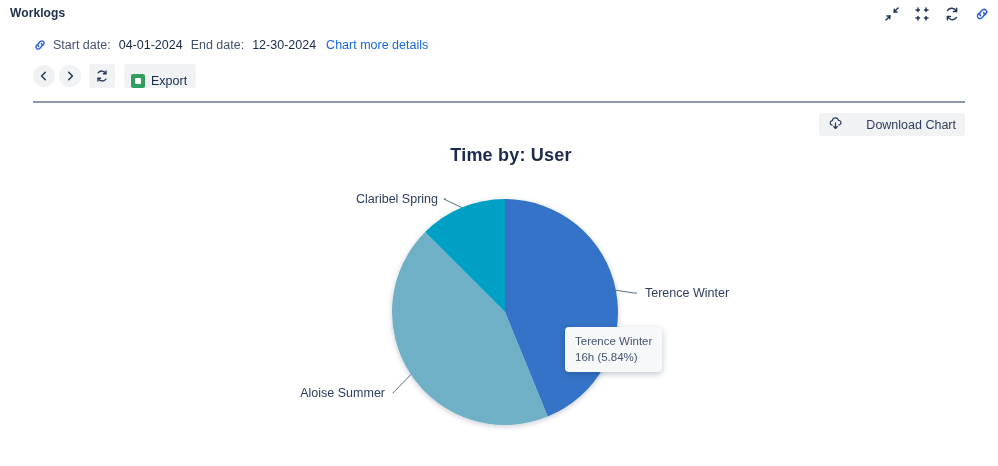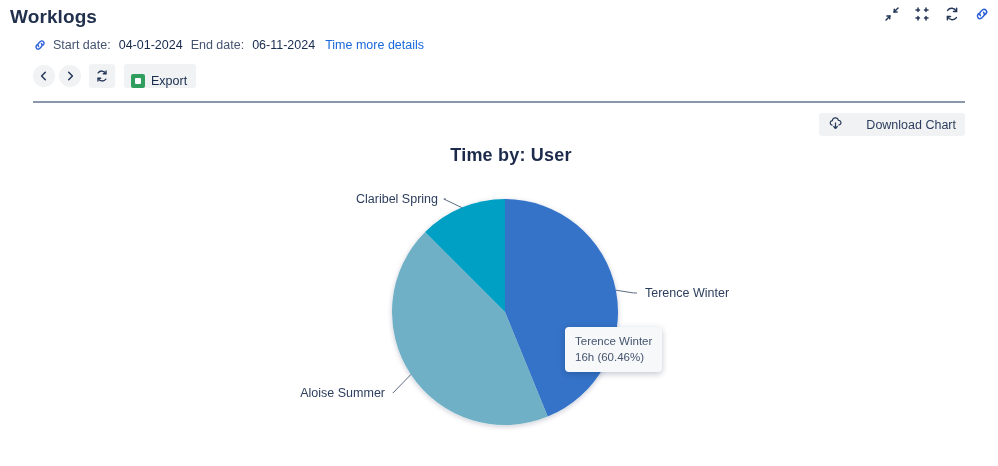--- a/index.html
+++ b/index.html
@@ -9,21 +9,21 @@
     background: #ffffff;
     font-family: "Liberation Sans", sans-serif;
     color: #172b4d;
     overflow: hidden;
   }
   .page { position: relative; width: 998px; height: 466px; background:#fff; }
 
   
   .app-title {
     position: absolute; left: 10px; top: 6px;
-    font-size: 19px; font-weight: 600; color: #21304c;
+    font-size: 12px; font-weight: 600; color: #21304c;
     letter-spacing: .1px;
   }
   .win-icons {
     position: absolute; right: 8px; top: 6px;
     display: flex; align-items: center; gap: 14px;
   }
   .win-icons .ico { width: 16px; height: 16px; display:block; cursor: pointer; }
   .win-icons svg { display:block; }
 
   
@@ -170,22 +170,22 @@
           <path d="M9.6 6.4 A2.6 2.6 0 0 1 9.6 10 L7.4 12.2 A2.6 2.6 0 0 1 3.8 8.6 L4.8 7.6"></path>
         </g>
       </svg>
     </span>
     <span class="lbl">Start date:</span>
     <span class="sep"></span>
     <span class="val">04-01-2024</span>
     <span class="sep"></span>
     <span class="lbl">End date:</span>
     <span class="sep"></span>
-    <span class="val">06-11-2024</span>
-    <span class="show-more">Time more details</span>
+    <span class="val">12-30-2024</span>
+    <span class="show-more">Chart more details</span>
   </div>
 
   <div class="toolbar">
     <button class="circ-btn">
       <svg width="12" height="12" viewBox="0 0 12 12">
         <path d="M7.3 2.2 L3.6 6 L7.3 9.8" stroke="#253858" stroke-width="1.5" fill="none" stroke-linecap="round" stroke-linejoin="round"></path>
       </svg>
     </button>
     <button class="circ-btn">
       <svg width="12" height="12" viewBox="0 0 12 12">
@@ -247,16 +247,16 @@
       <g id="pie-labels">
           <text x="645" y="122" class="slice-label" text-anchor="start">Terence Winter</text>
           <text x="385" y="222" class="slice-label" text-anchor="end">Aloise Summer</text>
           <text x="438" y="28" class="slice-label" text-anchor="end">Claribel Spring</text>
         </g>
     </svg>
   </div>
 
   <div class="tooltip">
     <div class="t1">Terence Winter</div>
-    <div class="t2">16h (60.46%)</div>
+    <div class="t2">16h (5.84%)</div>
   </div>
 
 </div>
 
 </body></html>

